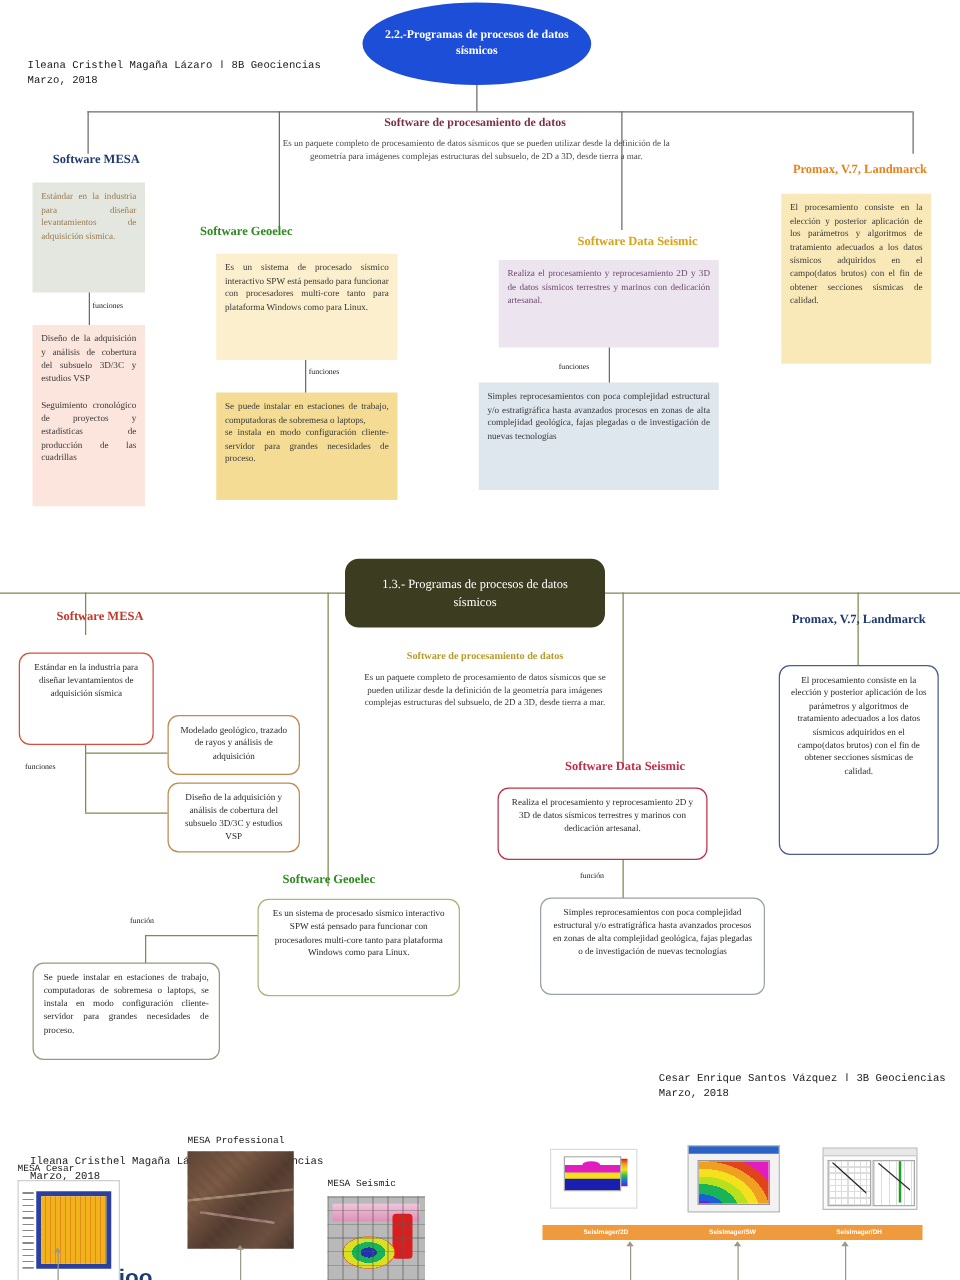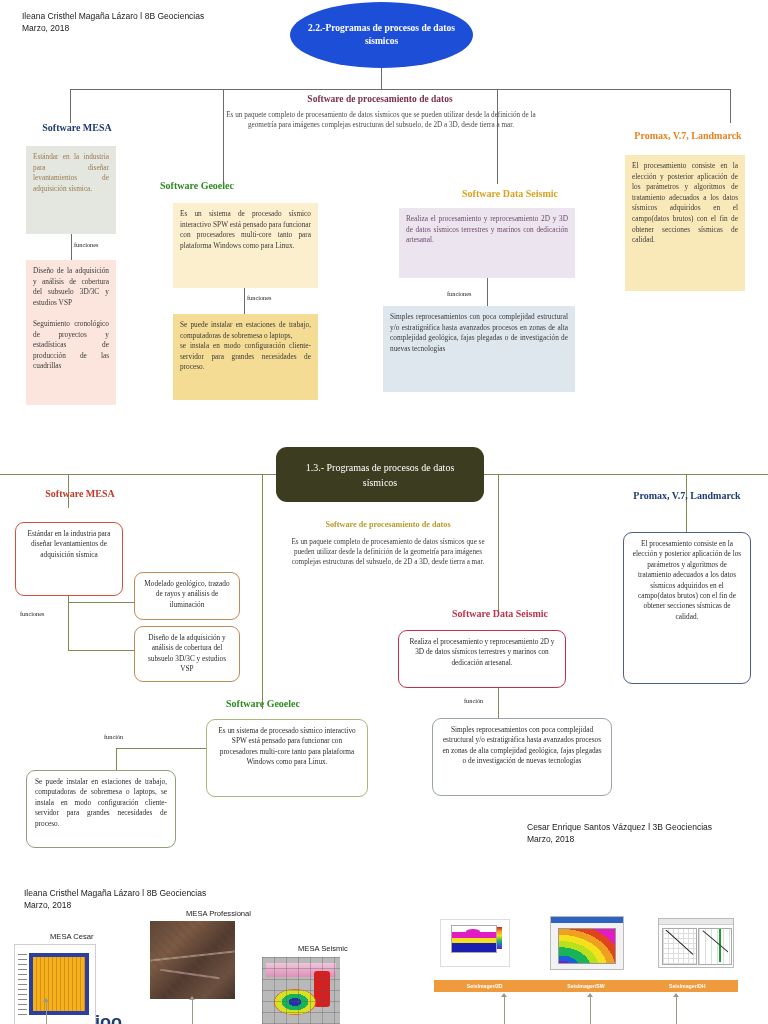--- a/index.html
+++ b/index.html
@@ -1,19 +1,19 @@
 <!DOCTYPE html>
 <html><head>
 <meta charset="utf-8">
 <style>
   html,body{margin:0;padding:0;background:#ffffff;}
   body{width:768px;height:1024px;position:relative;overflow:hidden;
        font-family:"Liberation Serif",serif;color:#2c2c2c;}
   .abs{position:absolute;}
-  .byline{font-family:Liberation Sans, sans-serif;font-size:8.5px;line-height:12px;color:#1a1a1a;}
+  .byline{font-family:Liberation Mono, monospace;font-size:8.5px;line-height:12px;color:#1a1a1a;margin-top:36px;}
   
   .ellipse{
     position:absolute;background:#1d4ed8;border-radius:50%;
     color:#ffffff;font-weight:bold;font-size:9.5px;line-height:13px;
     display:flex;align-items:center;justify-content:center;text-align:center;
   }
   .ln{position:absolute;background:#6b6b6b;}
   .lnv{width:1px;}
   .lnh{height:1px;}
   .hdr{font-weight:bold;text-align:center;font-size:9.5px;color:#7d2f46;}
@@ -21,21 +21,21 @@
   .sw-title{font-weight:bold;font-size:10px;}
   .box{font-size:7.3px;line-height:10.6px;padding:6px 7px;box-sizing:border-box;text-align:justify;}
   .lbl{font-size:6.3px;color:#1a1a1a;font-family:"Liberation Serif",serif;}
   
   .rr{position:absolute;box-sizing:border-box;border-radius:9px;
       font-size:7.3px;line-height:10.4px;text-align:center;padding:6px 8px;background:#ffffff;}
   .glinev{position:absolute;width:1.2px;background:#7d8a52;}
   .glineh{position:absolute;height:1.2px;background:#7d8a52;}
   
   .thumb{position:absolute;}
-  .cap{position:absolute;font-size:7.6px;color:#1a1a1a;font-family:Liberation Sans, sans-serif;margin-left:36px;}
+  .cap{position:absolute;font-size:7.6px;color:#1a1a1a;font-family:Liberation Mono, monospace;}
   .arr{position:absolute;width:1px;background:#9a9a8a;}
   .arrhead{position:absolute;width:0;height:0;border-left:3px solid transparent;border-right:3px solid transparent;border-bottom:4px solid #9a9a8a;}
   .orangebar{position:absolute;background:#ef9a3d;display:flex;align-items:center;}
   .orangebar > div{flex:1;text-align:center;color:#fff;font-size:5.2px;font-weight:bold;font-family:"Liberation Sans",sans-serif;}
 </style>
 </head>
 <body>
 
 <div class="abs byline" style="left:22px;top:10px;">
   <div>Ileana Cristhel Magaña Lázaro ǀ 8B Geociencias‌</div>
@@ -94,21 +94,21 @@
 
 <div class="abs" style="left:290px;top:520px;width:196px;text-align:center;font-weight:bold;font-size:8.2px;color:#b89a2b;">Software de procesamiento de datos</div>
 <div class="abs" style="left:284px;top:537px;width:208px;text-align:center;font-size:7.2px;line-height:10px;color:#3a3a3a;">Es un paquete completo de procesamiento de datos sísmicos que se pueden utilizar desde la definición de la geometría para imágenes complejas estructuras del subsuelo, de 2D a 3D, desde tierra a mar.</div>
 
 <div class="abs sw-title" style="left:10px;top:488px;width:140px;text-align:center;color:#c0392b;">Software MESA</div>
 <div class="rr" style="left:15px;top:522px;width:108px;height:74px;border:1.2px solid #d4503a;">Estándar en la industria para diseñar levantamientos de adquisición sísmica</div>
 <div class="glinev" style="left:68px;top:596px;height:54px;"></div>
 <div class="glineh" style="left:68px;top:602px;width:66px;"></div>
 <div class="glineh" style="left:68px;top:650px;width:66px;"></div>
 <div class="abs lbl" style="left:20px;top:610px;">funciones</div>
-<div class="rr" style="left:134px;top:572px;width:106px;height:48px;border:1.2px solid #c08b52;">Modelado geológico, trazado de rayos y análisis de iluminación</div>
+<div class="rr" style="left:134px;top:572px;width:106px;height:48px;border:1.2px solid #c08b52;">Modelado geológico, trazado de rayos y análisis de adquisición</div>
 <div class="rr" style="left:134px;top:626px;width:106px;height:56px;border:1.2px solid #c08b52;">Diseño de la adquisición y análisis de cobertura del subsuelo 3D/3C y estudios VSP</div>
 
 <div class="abs sw-title" style="left:180px;top:698px;width:166px;text-align:center;color:#2e8b20;">Software Geoelec</div>
 <div class="rr" style="left:206px;top:719px;width:162px;height:78px;border:1.2px solid #a8b87a;">Es un sistema de procesado sísmico interactivo SPW está pensado para funcionar con procesadores multi-core tanto para plataforma Windows como para Linux.</div>
 <div class="glineh" style="left:116px;top:748px;width:90px;"></div>
 <div class="glinev" style="left:116px;top:748px;height:25px;"></div>
 <div class="abs lbl" style="left:104px;top:733px;">función</div>
 <div class="rr" style="left:26px;top:770px;width:150px;height:78px;border:1.2px solid #8f9f7a;text-align:justify;">Se puede instalar en estaciones de trabajo, computadoras de sobremesa o laptops, se instala en modo configuración cliente-servidor para grandes necesidades de proceso.</div>
 
 <div class="abs sw-title" style="left:420px;top:608px;width:160px;text-align:center;color:#c0304a;">Software Data Seismic</div>

